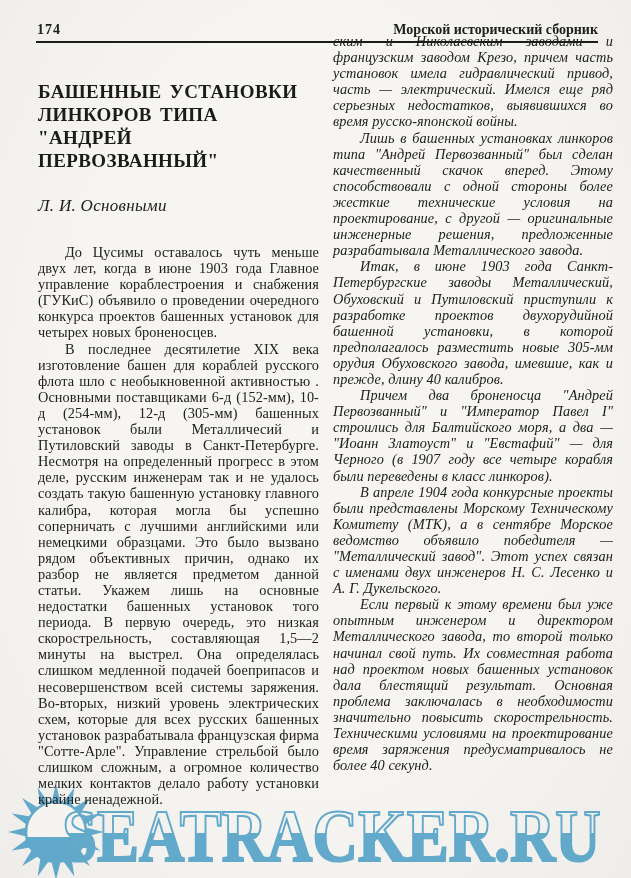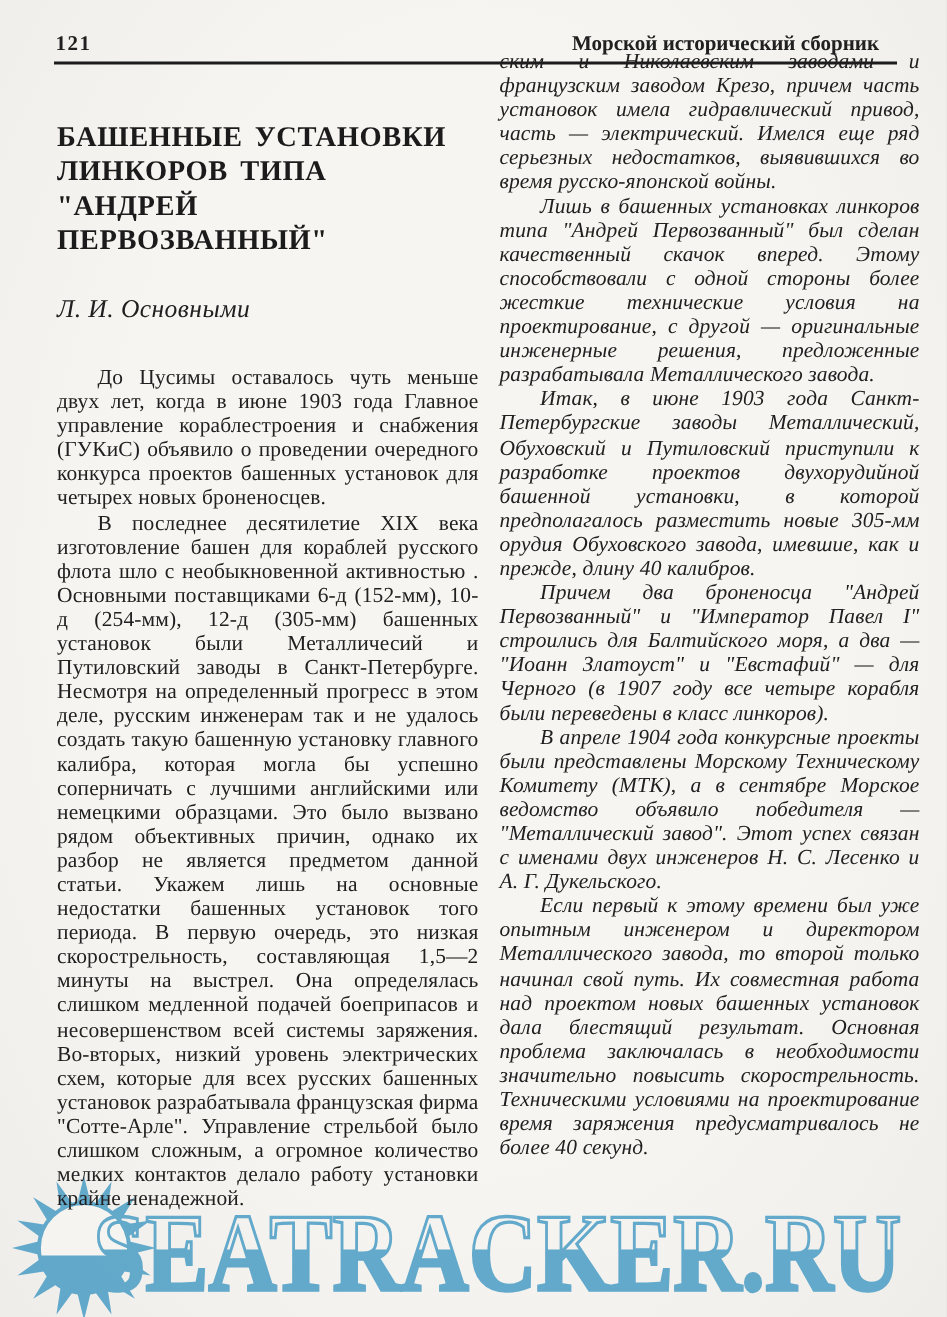--- a/index.html
+++ b/index.html
@@ -5,21 +5,21 @@
   html,body{margin:0;padding:0;}
   body{width:631px;height:878px;overflow:hidden;background:#e8e7e3;}
   .page{
     position:relative;width:631px;height:878px;overflow:hidden;
     background:radial-gradient(ellipse at 50% 45%, #f6f5f2 55%, #eeede9 100%);
     font-family:"Liberation Serif","DejaVu Serif",serif;
     color:#202020;
   }
   
   .hdr-num{position:absolute;left:37px;top:22px;font-size:14px;font-weight:bold;letter-spacing:1px;}
-  .hdr-journal{position:absolute;right:45px;top:22px;font-size:14px;font-weight:bold;margin-left:37px;}
+  .hdr-journal{position:absolute;right:33px;top:22px;font-size:14px;font-weight:bold;margin-left:37px;}
   .hdr-rule{position:absolute;left:36px;top:41px;width:562px;height:2px;background:#1c1c1c;}
   
   .col{position:absolute;z-index:2;}
   .col-left{left:38px;top:60px;width:281px;}
   .col-right{left:333px;top:33px;width:280px;font-style:italic;}
   .article-title{
     margin:20px 0 0 0;font-size:19px;line-height:23px;font-weight:bold;
     letter-spacing:.4px;word-spacing:3px;color:#1b1b1b;
   }
   .article-author{margin-top:24px;font-style:italic;font-size:17px;letter-spacing:.3px;}
@@ -57,21 +57,21 @@
       <polygon fill="#57a3c8" points="104,52 82.5,57.3 100.4,70.4 78.4,67 89.9,85.9 71,74.4 74.4,96.4 61.3,78.5 56,100 50.7,78.5 37.6,96.4 41,74.4 22.1,85.9 33.6,67 11.6,70.4 29.5,57.3 8,52 29.5,46.7 11.6,33.6 33.6,37 22.1,18.1 41,29.6 37.6,7.6 50.7,25.5 56,4 61.3,25.5 74.4,7.6 71,29.6 89.9,18.1 78.4,37 100.4,33.6 82.5,46.7"></polygon>
       <circle cx="56" cy="52" r="30" fill="#f6f5f2" stroke="#57a3c8" stroke-width="2.5"></circle>
       <rect x="20" y="57" width="72" height="36" fill="#57a3c8" clip-path="url(#sunclip)"></rect>
     </svg>
     <div class="wm-text">
       <span class="wm-outline">SEATRACKER.RU</span>
       <span class="wm-fill">SEATRACKER.RU</span>
     </div>
   </div>
 
-  <div class="hdr-num">121</div>
+  <div class="hdr-num">174</div>
   <div class="hdr-journal">Морской исторический сборник</div>
   <div class="hdr-rule"></div>
 
   <div class="col col-left">
     <h1 class="article-title">БАШЕННЫЕ УСТАНОВКИ ЛИНКОРОВ ТИПА "АНДРЕЙ ПЕРВОЗВАННЫЙ"</h1>
     <div class="article-author">Л. И. Основными</div>
     <div class="body-text">
       <p>До Цусимы оставалось чуть меньше двух лет, когда в июне 1903 года Главное управление кораблестроения и снабжения (ГУКиС) объявило о проведении очередного конкурса проектов башенных установок для четырех новых броненосцев.</p>
       <p>В последнее десятилетие XIX века изготовление башен для кораблей русского флота шло с необыкновенной активностью . Основными поставщиками 6-д (152-мм), 10-д (254-мм), 12-д (305-мм) башенных установок были Металличесий и Путиловский заводы в Санкт-Петербурге. Несмотря на определенный прогресс в этом деле, русским инженерам так и не удалось создать такую башенную установку главного калибра, которая могла бы успешно соперничать с лучшими английскими или немецкими образцами. Это было вызвано рядом объективных причин, однако их разбор не является предметом данной статьи. Укажем лишь на основные недостатки башенных установок того периода. В первую очередь, это низкая скорострельность, составляющая 1,5—2 минуты на выстрел. Она определялась слишком медленной подачей боеприпасов и несовершенством всей системы заряжения. Во-вторых, низкий уровень электрических схем, которые для всех русских башенных установок разрабатывала французская фирма "Сотте-Арле". Управление стрельбой было слишком сложным, а огромное количество мелких контактов делало работу установки крайне ненадежной.</p>
     </div>

